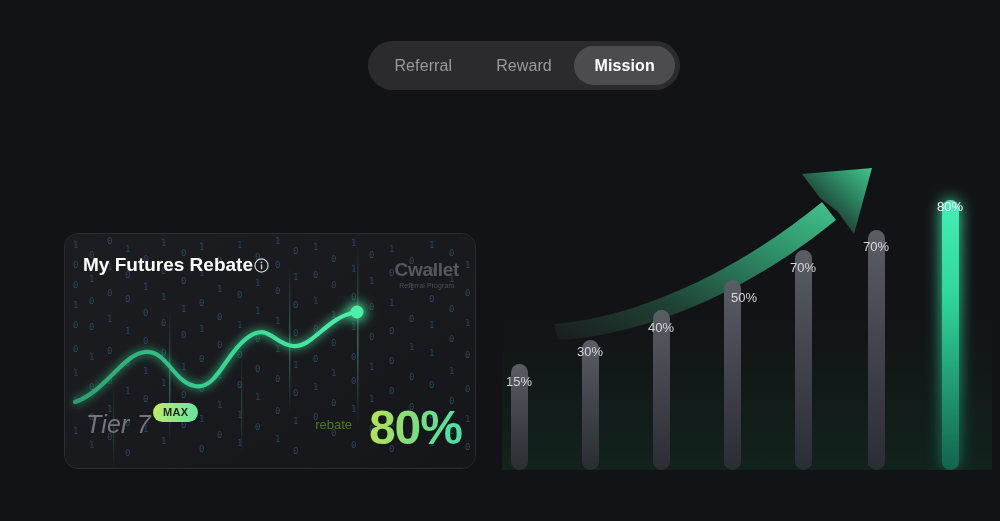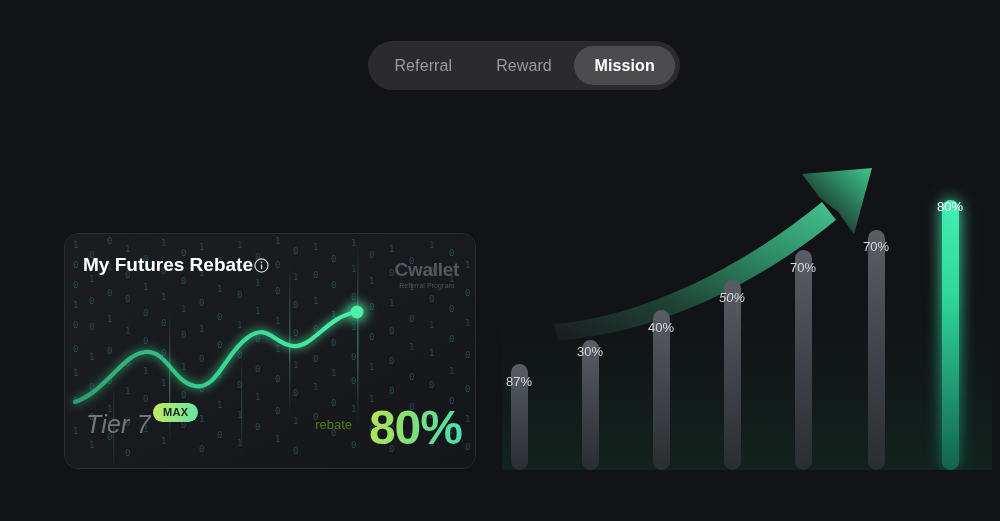--- a/index.html
+++ b/index.html
@@ -387,22 +387,22 @@
         <rect x="9" y="196" width="17" height="106" rx="8.5" fill="url(#barGrad)"></rect>
         <rect x="80" y="172" width="17" height="130" rx="8.5" fill="url(#barGrad)"></rect>
         <rect x="151" y="142" width="17" height="160" rx="8.5" fill="url(#barGrad)"></rect>
         <rect x="222" y="112" width="17" height="190" rx="8.5" fill="url(#barGrad)"></rect>
         <rect x="293" y="82" width="17" height="220" rx="8.5" fill="url(#barGrad)"></rect>
         <rect x="366" y="62" width="17" height="240" rx="8.5" fill="url(#barGrad)"></rect>
         <rect x="440" y="32" width="17" height="270" rx="8.5" fill="url(#barHl)" filter="url(#hlGlow)"></rect>
       </g>
     </svg>
 
-    <div class="bar-label" style="left:17px;  top:206px;">87%</div>
+    <div class="bar-label" style="left:17px;  top:206px;">15%</div>
     <div class="bar-label" style="left:88px;  top:176px;">30%</div>
     <div class="bar-label" style="left:159px; top:152px;">40%</div>
-    <div class="bar-label" style="left:230px; top:122px;font-style:italic;">50%</div>
+    <div class="bar-label" style="left:242px; top:122px;">50%</div>
     <div class="bar-label" style="left:301px; top:92px;">70%</div>
     <div class="bar-label" style="left:374px; top:71px;">70%</div>
     <div class="bar-label hl" style="left:448px; top:31px;">80%</div>
   </div>
 
 </div>
 
 </body></html>

